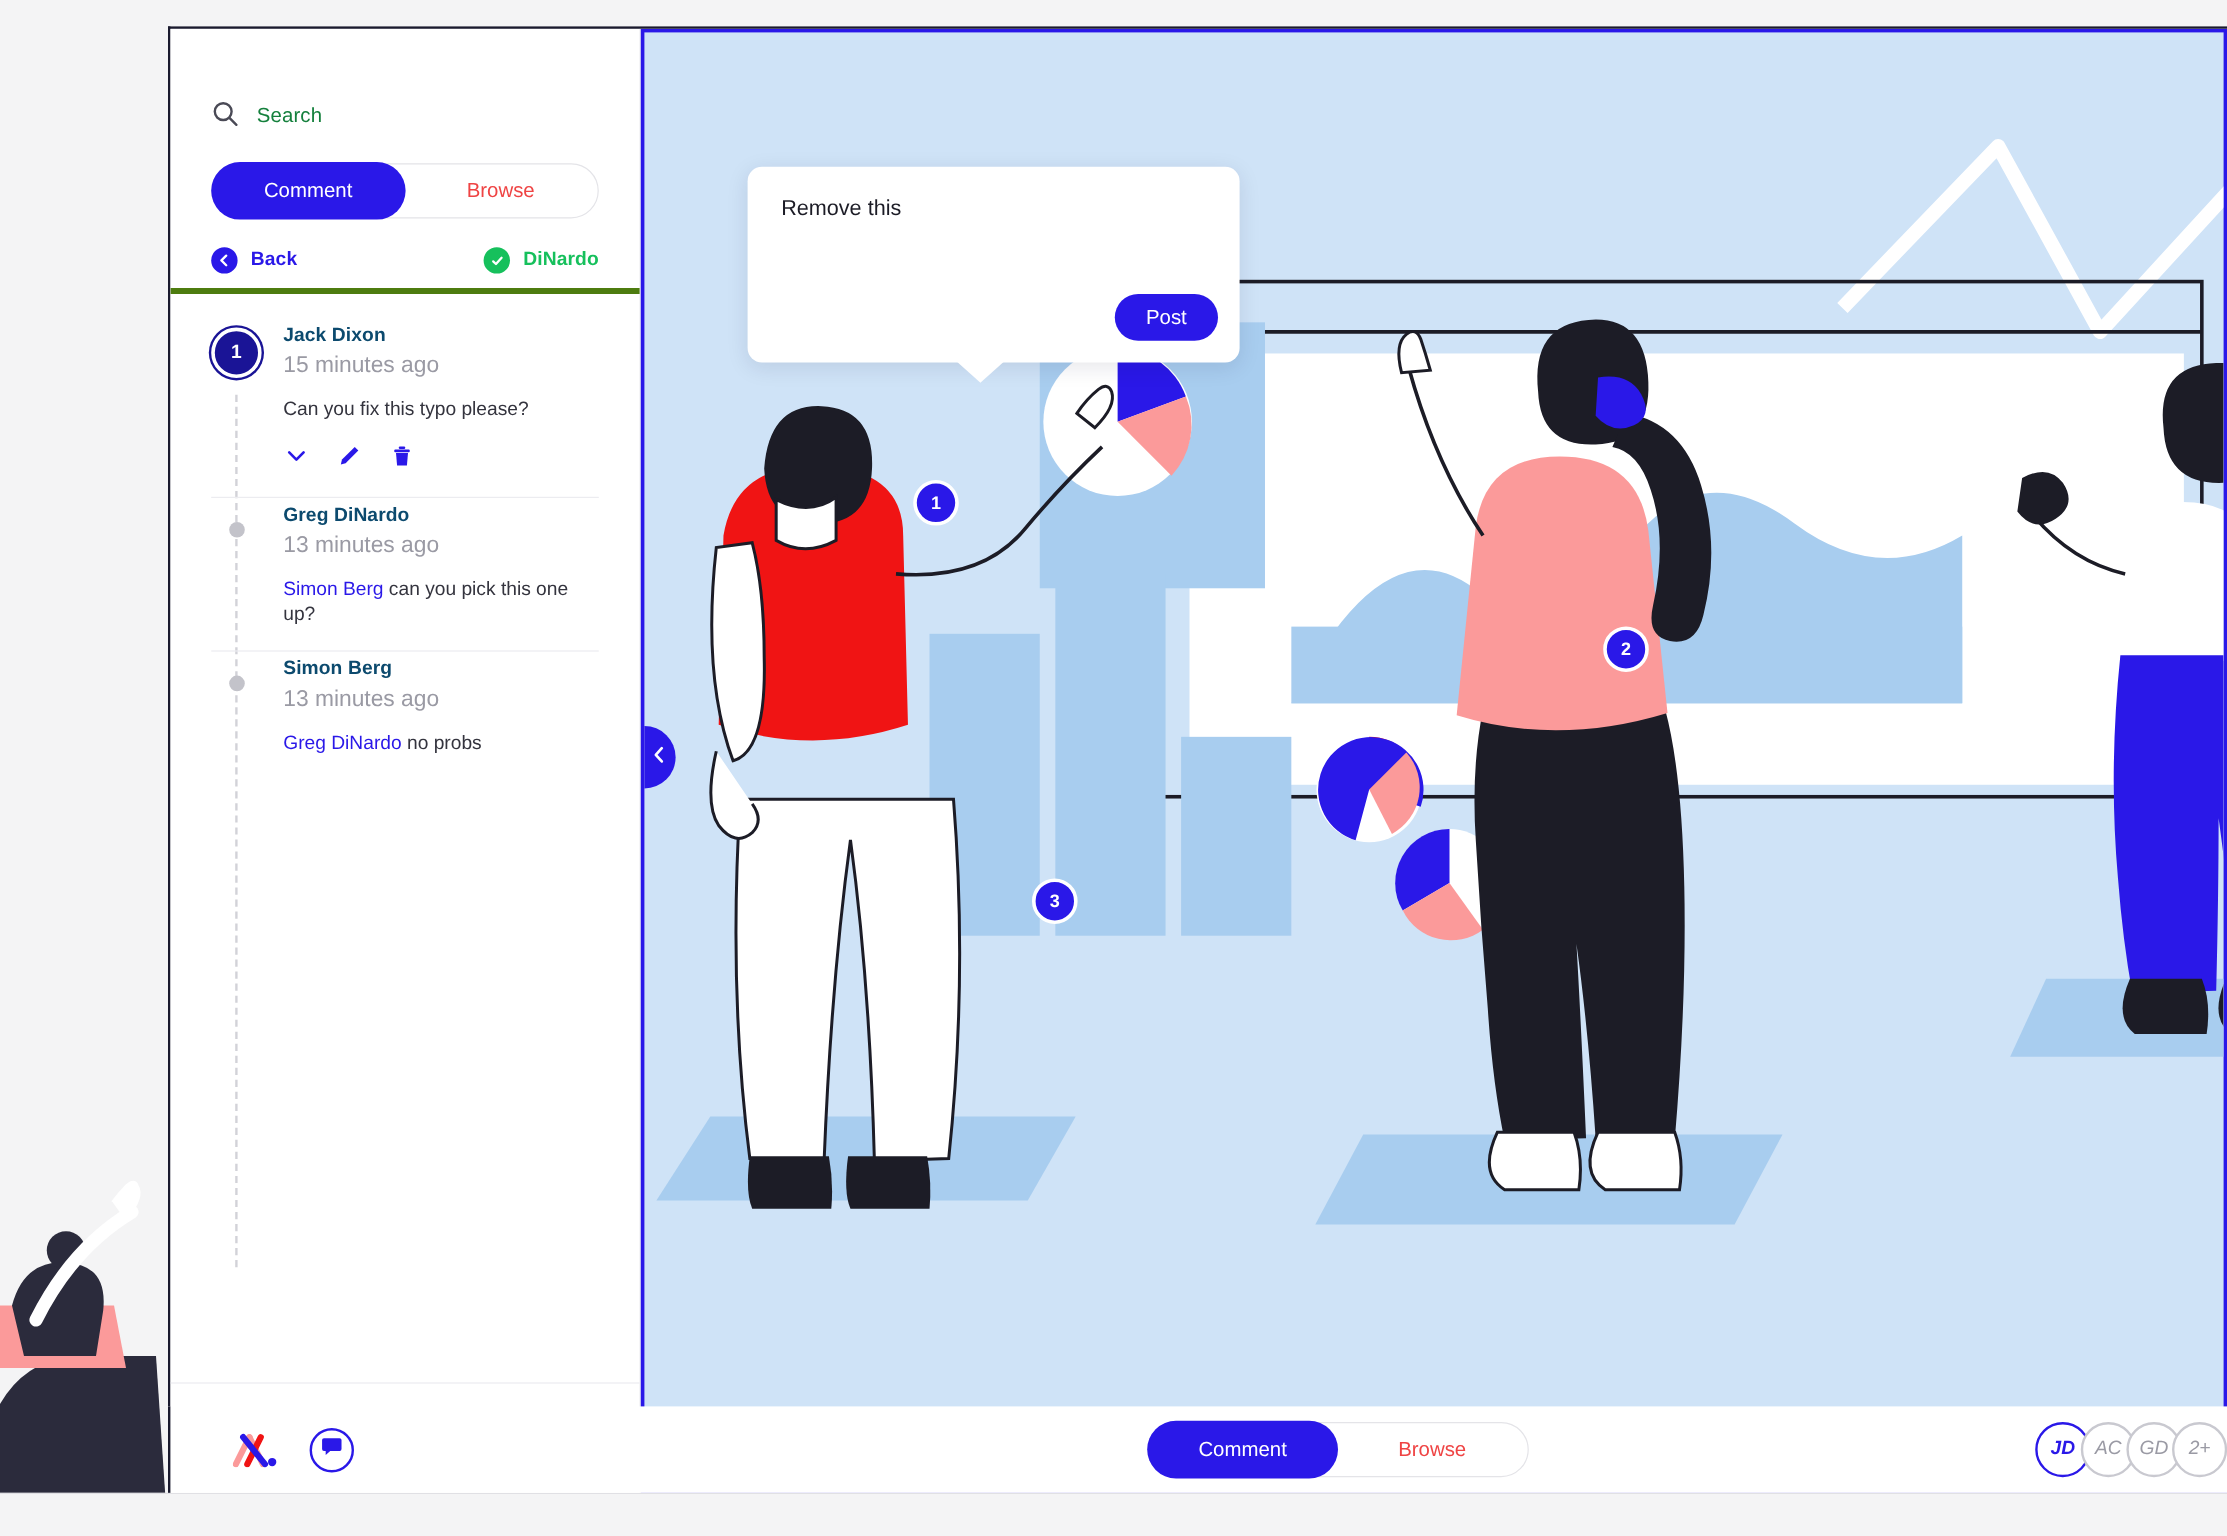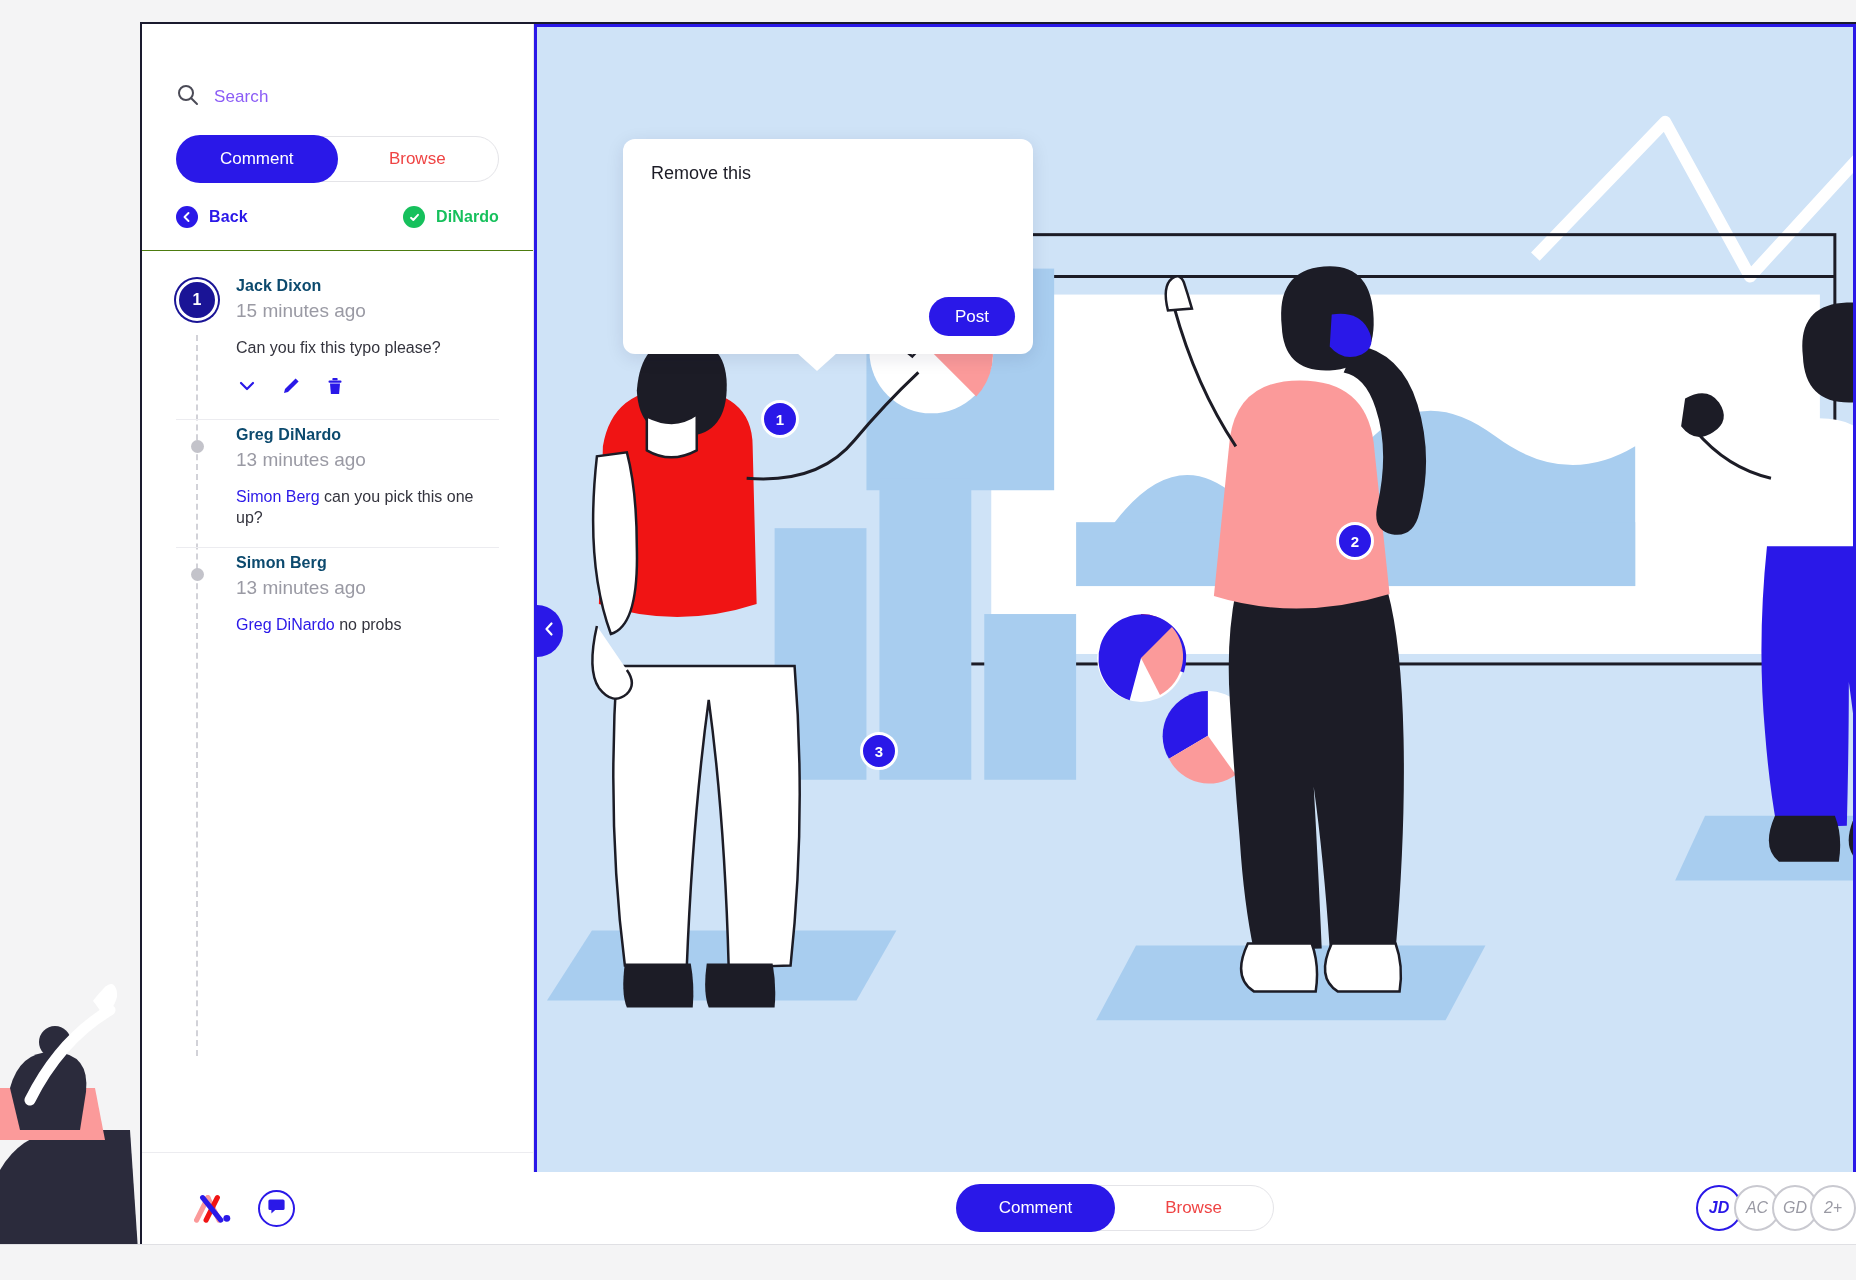--- a/index.html
+++ b/index.html
@@ -52,21 +52,21 @@
 
   .search-row {
     display: flex;
     align-items: center;
     gap: 14px;
     padding: 50px 34px 0 34px;
     height: 96px;
   }
   .search-row .search-text {
     font-size: 17px;
-    color: #8b5cf6;
+    color: #15803d;
     letter-spacing: .1px;
   }
 
   .seg {
     margin: 16px 34px 0 34px;
     height: 46px;
     border: 1px solid #e4e4e8;
     border-radius: 23px;
     display: flex;
     align-items: center;
@@ -91,22 +91,22 @@
     font-weight: 500;
     margin: -1px;
     height: 48px;
     border-radius: 24px;
   }
 
   .actions {
     display: flex;
     align-items: center;
     justify-content: space-between;
-    padding: 24px 34px 22px 34px;
-    border-bottom: 1px solid #4d7c0f;
+    padding: 24px 34px 12px 34px;
+    border-bottom: 5px solid #4d7c0f;
   }
   .act {
     display: flex;
     align-items: center;
     gap: 11px;
     cursor: pointer;
     user-select: none;
   }
   .act .lbl { font-size: 16px; font-weight: 700; letter-spacing: .1px; }
   .act.back .lbl { color: #2a18e8; }
@@ -207,21 +207,21 @@
     border-radius: 0 26px 26px 0;
     display: flex; align-items: center; justify-content: center;
     cursor: pointer;
     z-index: 40;
   }
 
   
   .popover {
     position: absolute;
     left: 86px; top: 112px;
-    width: 410px; height: 215px;
+    width: 410px; height: 163px;
     background: #fff;
     border-radius: 12px;
     box-shadow: 0 4px 18px rgba(20,20,60,.10);
     z-index: 30;
   }
   .popover .pop-text {
     position: absolute;
     left: 28px; top: 24px;
     font-size: 18px;
     color: #1c1c26;

